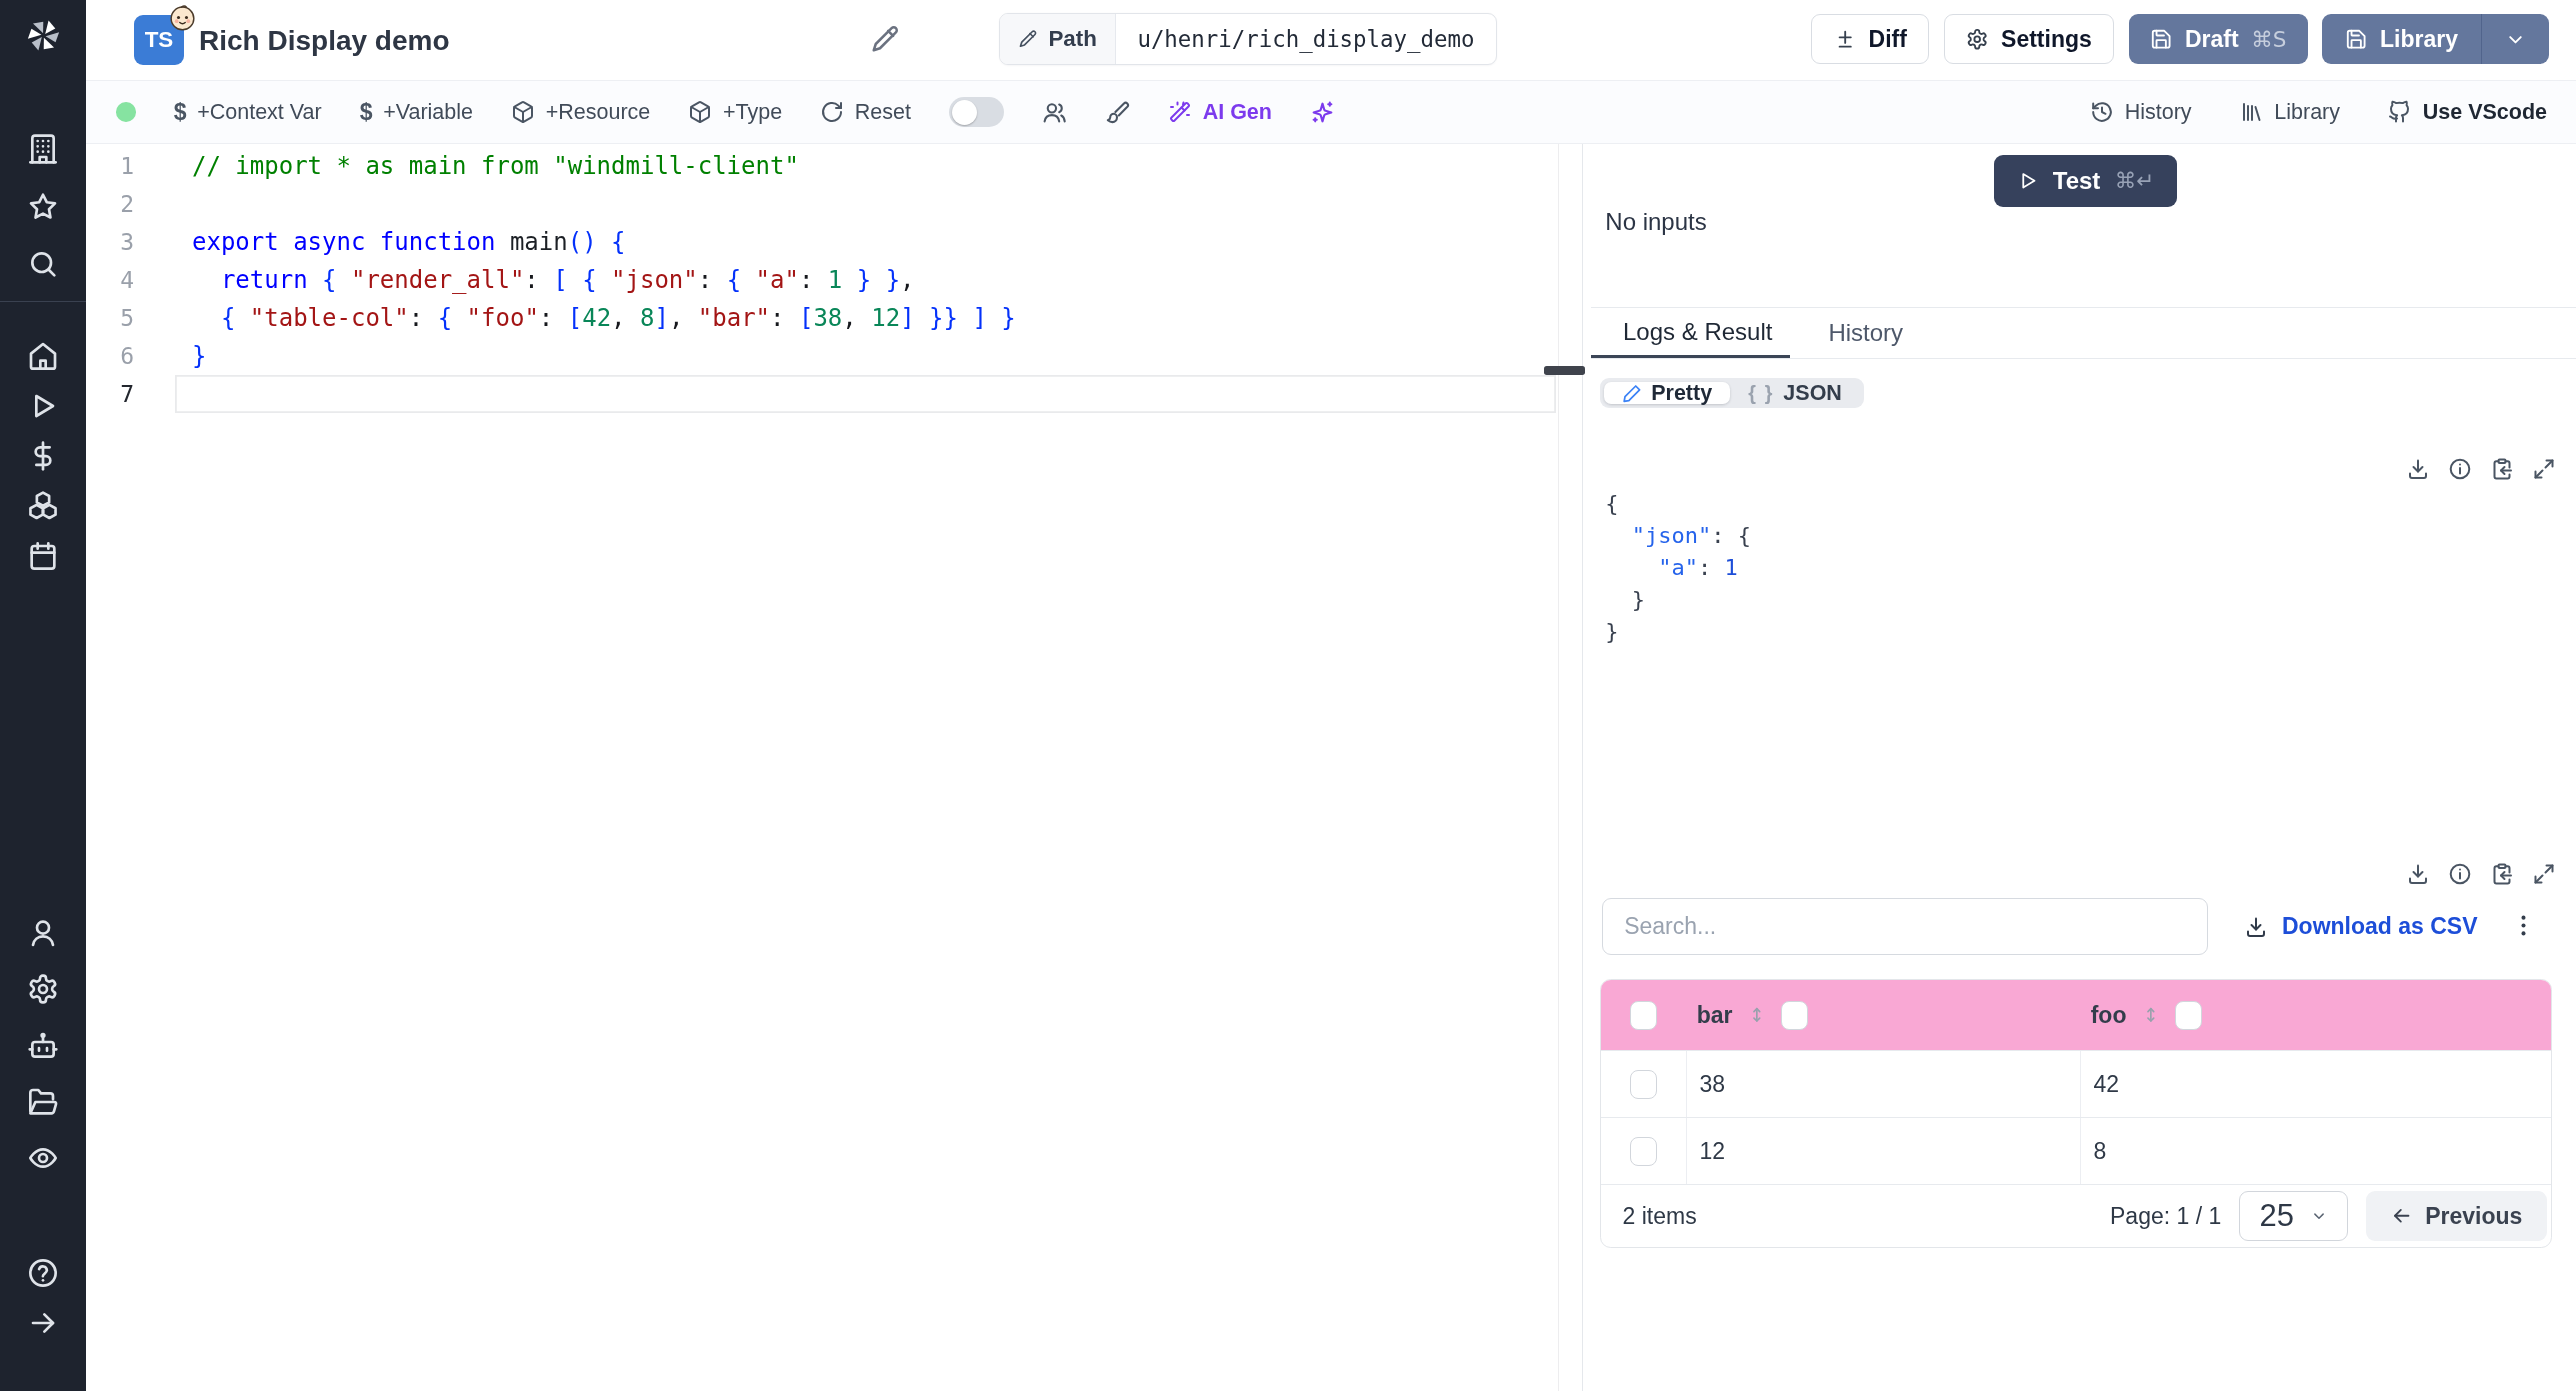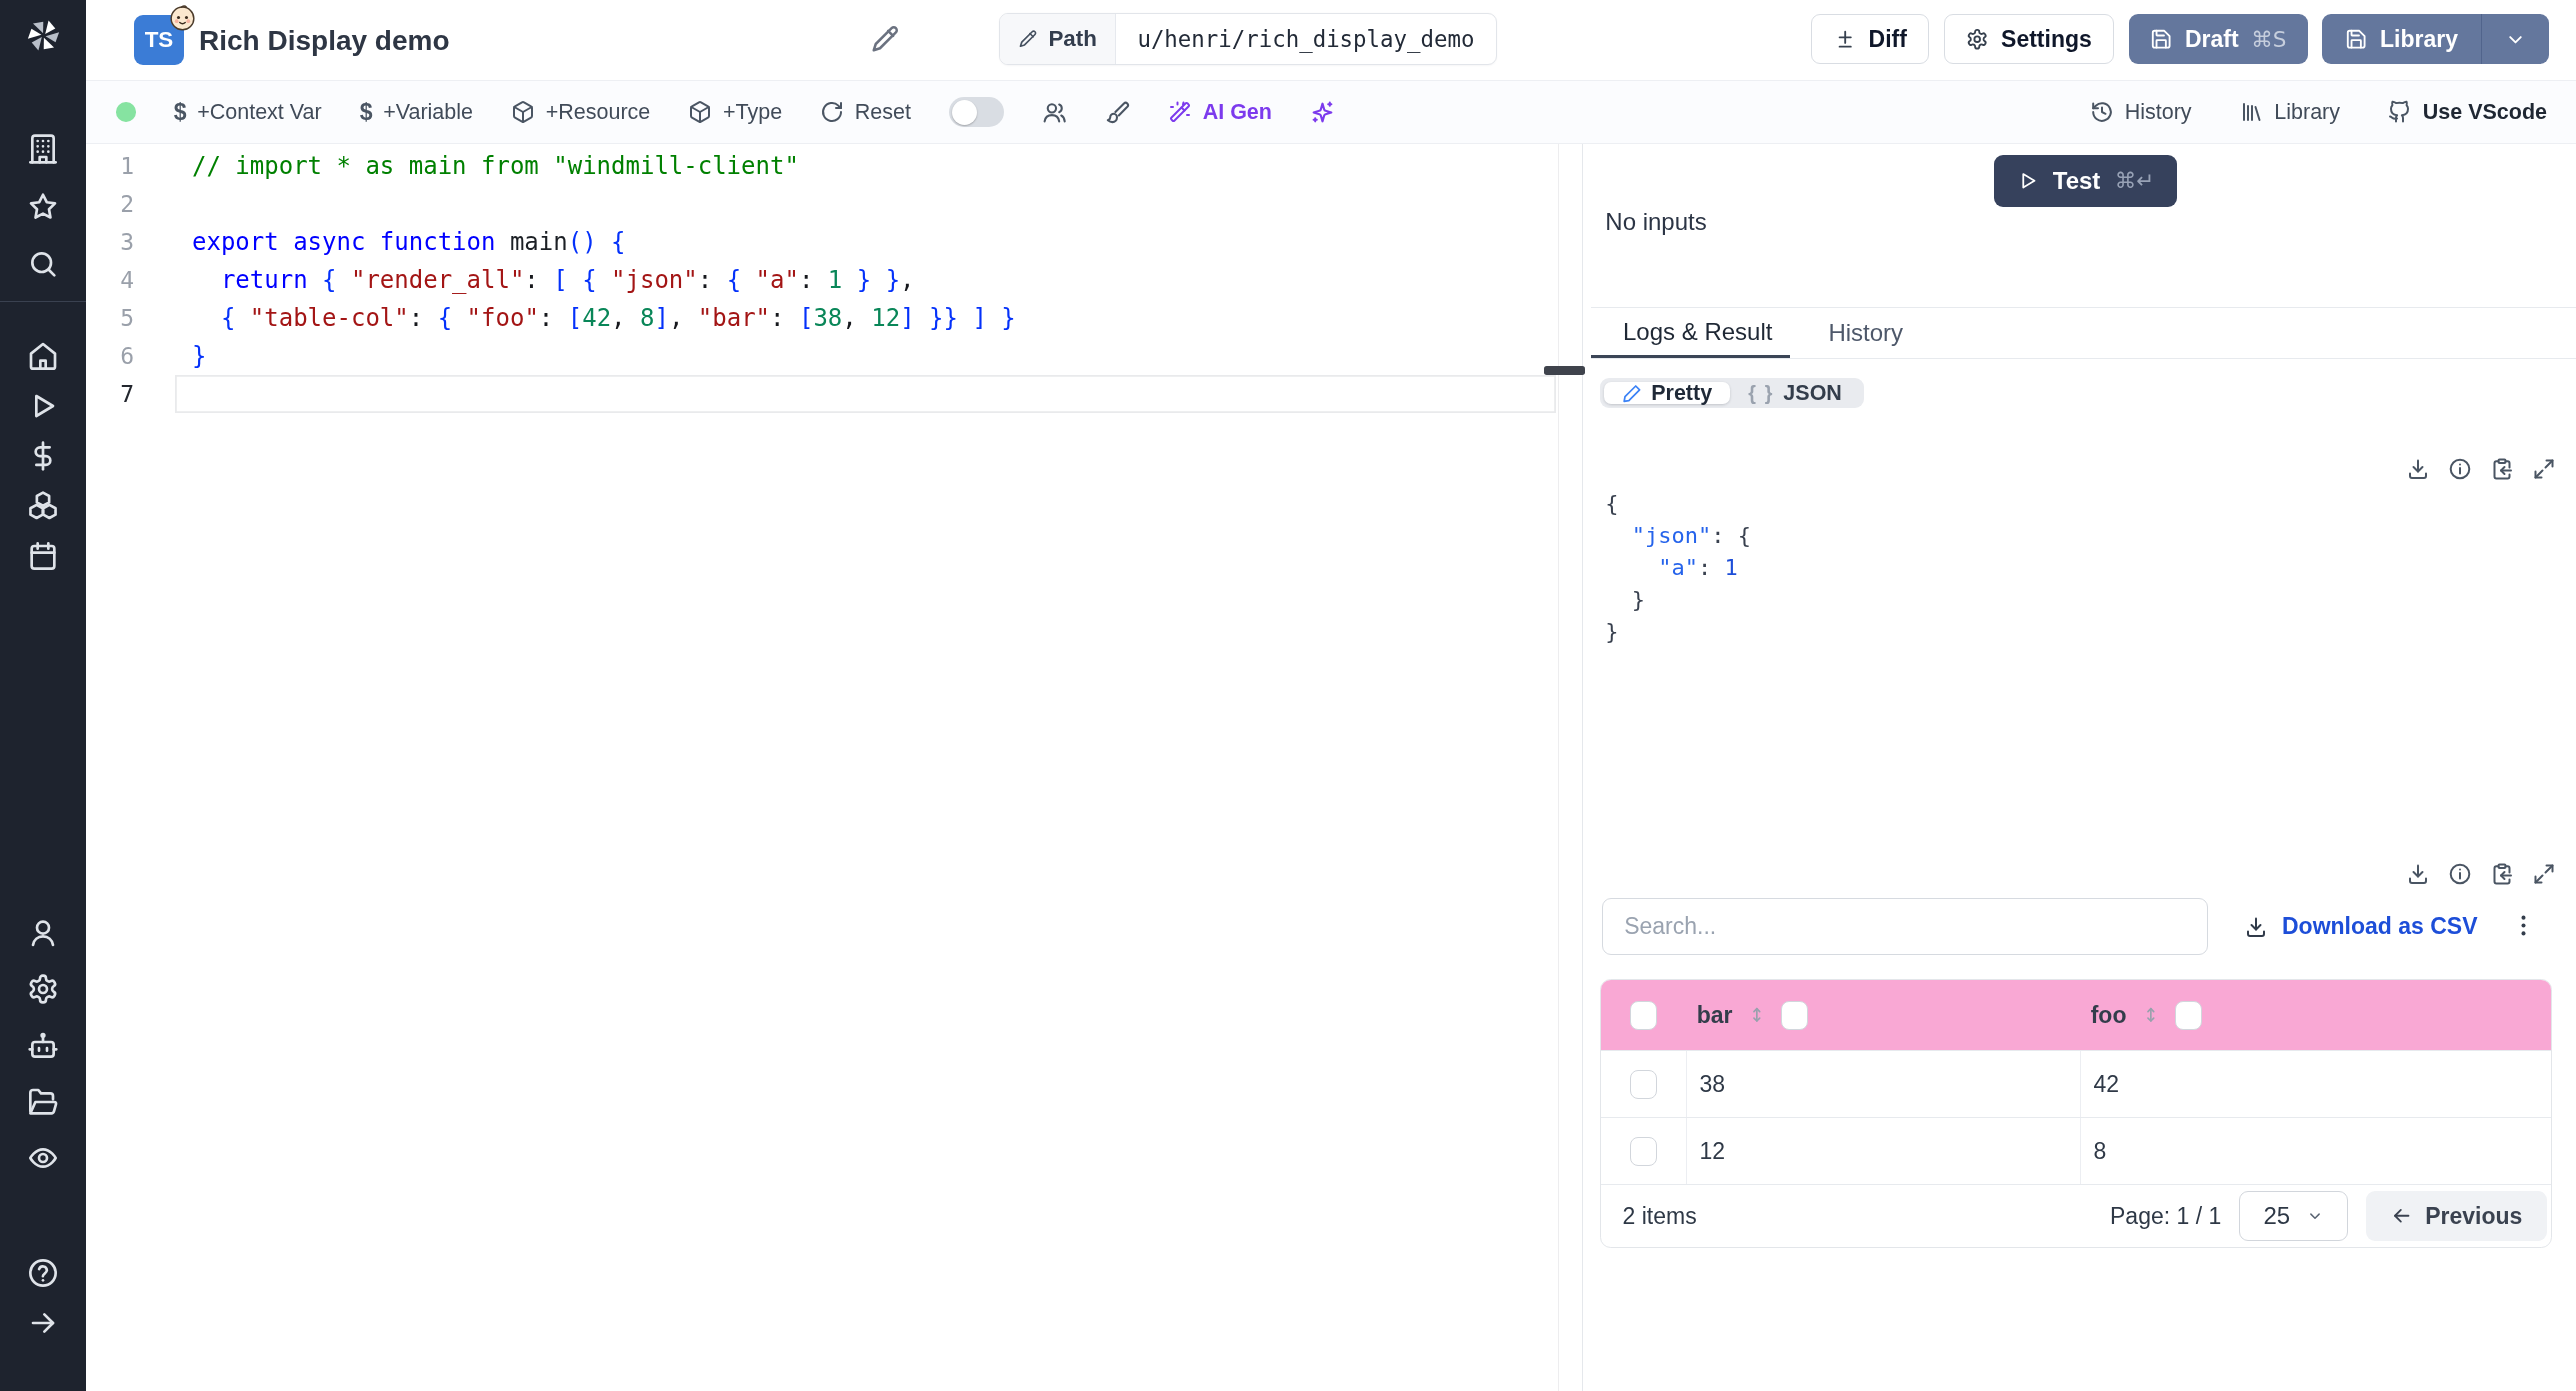--- a/index.html
+++ b/index.html
@@ -131,21 +131,21 @@
   .t-cell { font-size:23px; color:#2f3947; padding-left:12.5px; height:100%; display:flex; align-items:center; border-left:0.9px solid #eceef2; }
   .t-cbcell { display:flex; align-items:center; justify-content:center; height:100%; }
   .cb { width:27px; height:29px; border:1.3px solid #d2d6dc; border-radius:8px; background:#fff; cursor:pointer; flex:none; }
   .sort { color:#98a1ad; cursor:pointer; }
   .sort svg { width:19.7px; height:19.7px; }
   .t-footer { height:63px; border-top:0.9px solid #e7eaee; display:flex; align-items:center; padding:0 0 0 21.5px; }
   .items-label { font-size:23px; color:#2e3846; }
   .foot-right { margin-left:auto; display:flex; align-items:center; gap:18px; }
   .page-label { font-size:23px; color:#2e3846; }
   .page-select { width:109px; height:50px; border:1.3px solid #d2d6dc; border-radius:9px; display:flex; align-items:center;
-    justify-content:center; gap:16px; font-size:24px; color:#2e3846; cursor:pointer; background:#fff; }
+    justify-content:center; gap:16px; font-size:31px; color:#2e3846; cursor:pointer; background:#fff; }
   .page-select svg { width:18px; height:18px; color:#5a6472; }
   .prev-btn { height:50px; margin-right:3.6px; background:#f0f2f5; border-radius:9px; display:flex; align-items:center; gap:12.5px;
     padding:0 25px; font-size:23px; font-weight:700; color:#3a4250; cursor:pointer; }
   .prev-btn svg { width:21.5px; height:21.5px; }
 </style>
 </head>
 <body>
 
 <svg width="0" height="0" style="position:absolute">
   <defs>

